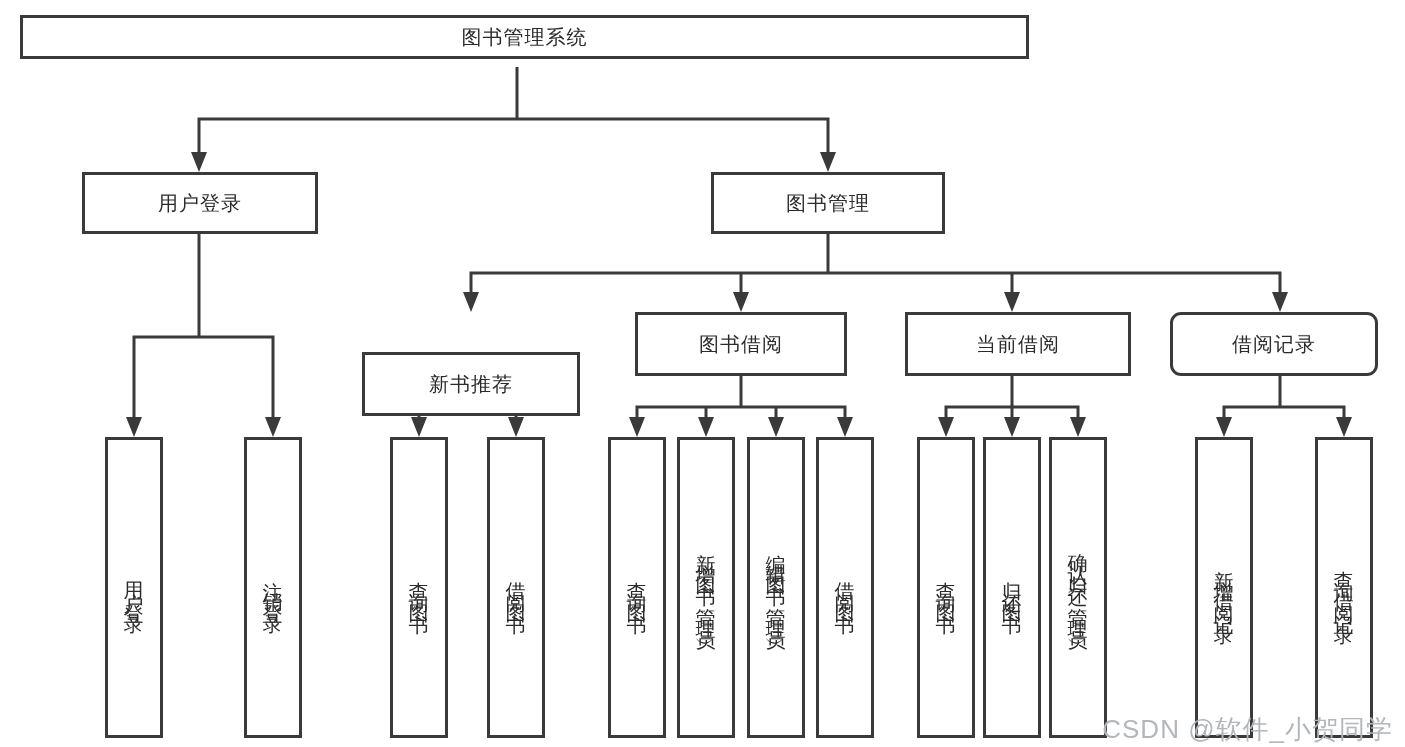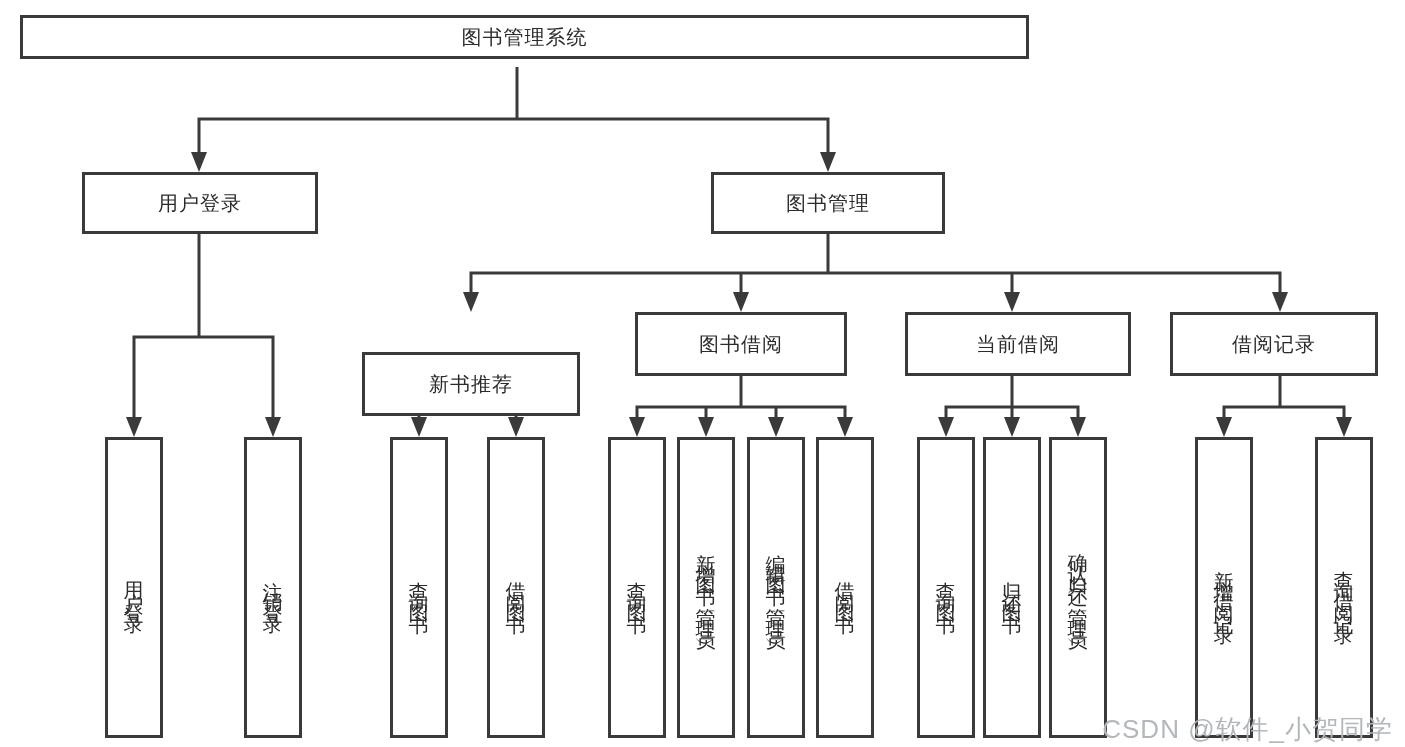--- a/index.html
+++ b/index.html
@@ -81,21 +81,21 @@
 
   <div class="box l3" style="left:362px;width:218px;margin-top:40px;">
     <span>新书推荐</span>
   </div>
   <div class="box l3" style="left:635px;width:212px;">
     <span>图书借阅</span>
   </div>
   <div class="box l3" style="left:905px;width:226px;">
     <span>当前借阅</span>
   </div>
-  <div class="box l3" style="left:1170px;width:208px;">
+  <div class="box l3" style="left:1170px;width:208px;border-radius:11px;">
     <span>借阅记录</span>
   </div>
 
   <div class="vbox" style="left:105px;">
     <span class="vlabel">用户登录</span>
   </div>
   <div class="vbox" style="left:244px;">
     <span class="vlabel">注销登录</span>
   </div>
 

